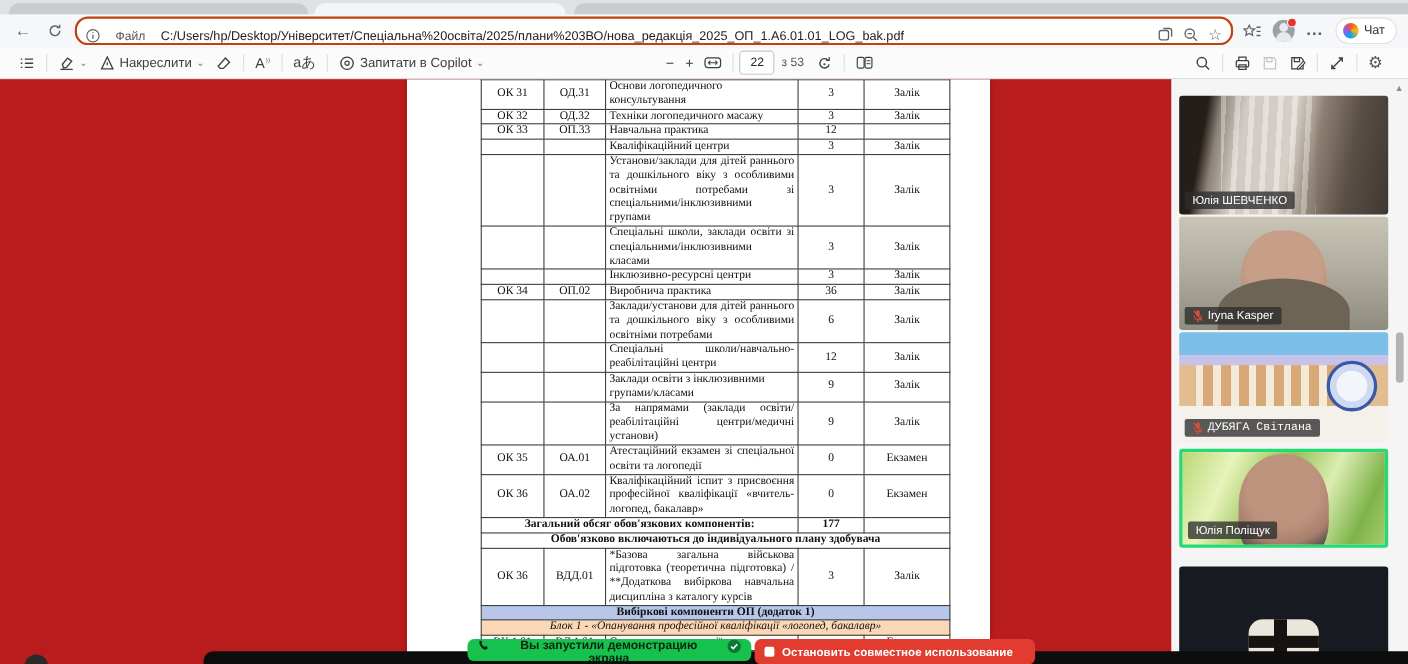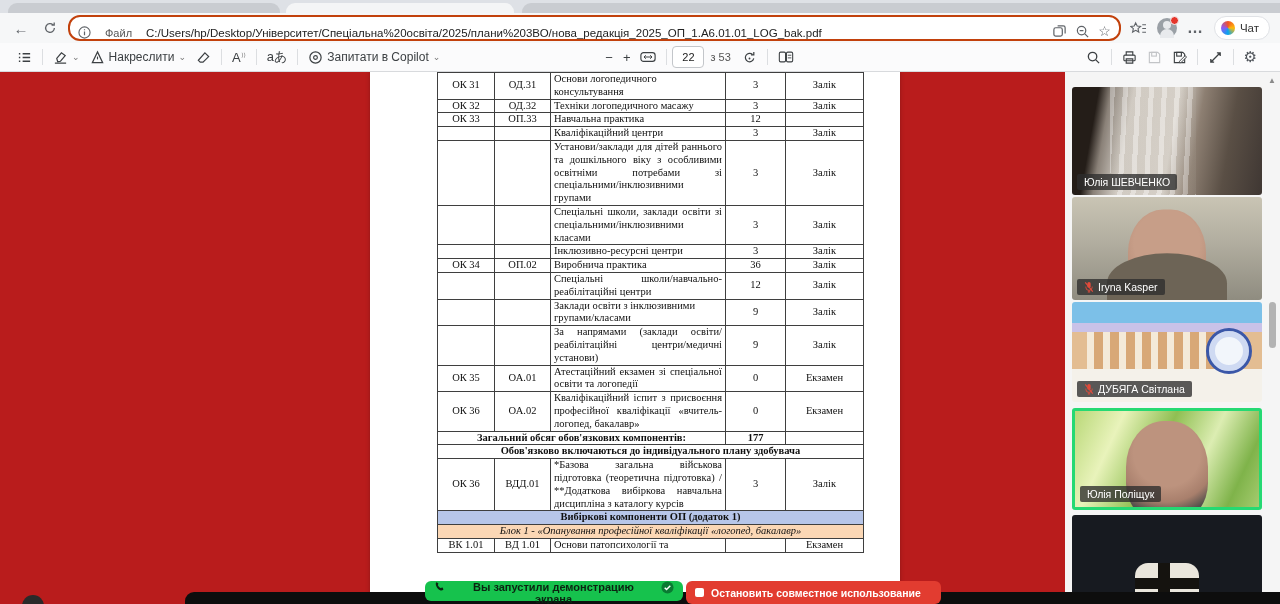--- a/index.html
+++ b/index.html
@@ -56,24 +56,24 @@
   .video-panel{position:absolute;top:72px;left:1065px;right:0;bottom:0;background:#f5f5f5;overflow:hidden;}
   .vscroll{position:absolute;right:1px;top:2px;width:13px;bottom:0;}
   .vscroll .arrow{position:absolute;top:2px;left:2px;font-size:8px;color:#8a8a8a;}
   .vscroll .thumb{position:absolute;top:228px;left:3px;width:7px;height:46px;border-radius:4px;background:#b3b3b3;}
   .tile{position:absolute;left:7px;width:190px;border-radius:3px;overflow:hidden;background:#20242b;box-sizing:border-box;}
   .tile-0{top:15px;height:108px;background:linear-gradient(100deg,#241d18 0%,#241d18 13%,#8a8178 19%,#d3cdc5 30%,#d8d2ca 52%,#8d7f72 64%,#5a4f45 80%,#3f3733 100%);}
   .tile-0::before{content:"";position:absolute;left:20%;top:0;width:45%;height:100%;background:repeating-linear-gradient(93deg,rgba(255,255,255,.35) 0 5px,rgba(190,185,175,.12) 5px 13px);}
   .tile-1{top:125px;height:103px;background:linear-gradient(#c9c4b4 0%,#b1ad9f 45%,#8f8c80 100%);}
   .tile-1::before{content:"";position:absolute;left:50%;top:58%;transform:translate(-50%,-50%);width:78px;height:95px;border-radius:45% 45% 40% 40%;background:radial-gradient(circle at 50% 35%,#c79e88 0 45%,#b58b76 70%,#8a6a58 100%);}
   .tile-1::after{content:"";position:absolute;left:50%;top:100%;transform:translate(-50%,-78%);width:120px;height:60px;border-radius:50% 50% 0 0;background:#6d6456;}
-  .tile-2{top:230px;height:100px;background:linear-gradient(#7cc0e8 0%,#7cc0e8 21%,#c9c2e8 21% 30%,#e3bd92 30% 67%,#f4f1ea 67% 100%);}
+  .tile-2{top:230px;height:100px;background:linear-gradient(#7cc0e8 0%,#7cc0e8 21%,#c9c2e8 21% 30%,#e3bd92 30% 67%,#f4f1ea 67% 100%);font-family:Liberation Mono, monospace;}
   .tile-2::before{content:"";position:absolute;left:8%;top:30%;width:74%;height:37%;background:repeating-linear-gradient(90deg,#f4ead9 0 7px,#d8a877 7px 16px);}
   .tile-2::after{content:"";position:absolute;right:10px;top:26%;width:40px;height:40px;border-radius:50%;background:#f2f6fb;border:3px solid #3a57a8;box-shadow:inset 0 0 0 6px #cfdaf2;}
-  .tile-3{top:336px;height:102px;border:3px solid #25d973;background:linear-gradient(115deg,#b9d878 0%,#e9f3bb 22%,#8fbf52 45%,#dcedb2 66%,#7fb34a 86%,#a5cc6f 100%);text-decoration:underline;}
+  .tile-3{top:336px;height:90px;border:3px solid #25d973;background:linear-gradient(115deg,#b9d878 0%,#e9f3bb 22%,#8fbf52 45%,#dcedb2 66%,#7fb34a 86%,#a5cc6f 100%);text-decoration:underline;}
   .tile-3::before{content:"";position:absolute;left:50%;top:62%;transform:translate(-50%,-50%);width:82px;height:100px;border-radius:46% 46% 38% 38%;background:radial-gradient(circle at 50% 32%,#bd937e 0 42%,#a87f6c 62%,#55504c 78%,#3e4450 100%);}
   .tile-4{top:443px;height:160px;background:#171a20;}
   .tile-4::before{content:"";position:absolute;left:50%;top:48px;transform:translateX(-50%);width:64px;height:64px;border-radius:13px;
     background:linear-gradient(to right,#eae6dc 0 36%,#15130f 36% 54%,#eae6dc 54% 100%),linear-gradient(#eae6dc,#d9d4c7);
     background-blend-mode:normal;}
   .tile-4::after{content:"";position:absolute;left:50%;top:63px;transform:translateX(-50%);width:64px;height:11px;background:#15130f;}
   .tile-label{position:absolute;left:5px;bottom:5px;max-width:170px;display:flex;align-items:center;gap:4px;background:rgba(45,45,45,.78);color:#fff;font-size:10.5px;padding:2px 7px;border-radius:2px;white-space:nowrap;z-index:3;}
   .tile-label:empty{display:none;}
 
   
@@ -319,20 +319,27 @@
             <tr>
               <td class="c-code">ОК 34</td>
               <td class="c-code">ОП.02</td>
               <td class="c-name">Виробнича практика</td>
               <td class="c-num">36</td>
               <td class="c-type">Залік</td>
             </tr>
             <tr>
               <td class="c-code"></td>
               <td class="c-code"></td>
+              <td class="c-name just">Заклади/установи для дітей раннього та дошкільного віку з особливими освітніми потребами</td>
+              <td class="c-num">6</td>
+              <td class="c-type">Залік</td>
+            </tr>
+            <tr>
+              <td class="c-code"></td>
+              <td class="c-code"></td>
               <td class="c-name just">Спеціальні школи/навчально-реабілітаційні центри</td>
               <td class="c-num">12</td>
               <td class="c-type">Залік</td>
             </tr>
             <tr>
               <td class="c-code"></td>
               <td class="c-code"></td>
               <td class="c-name">Заклади освіти з інклюзивними групами/класами</td>
               <td class="c-num">9</td>
               <td class="c-type">Залік</td>

